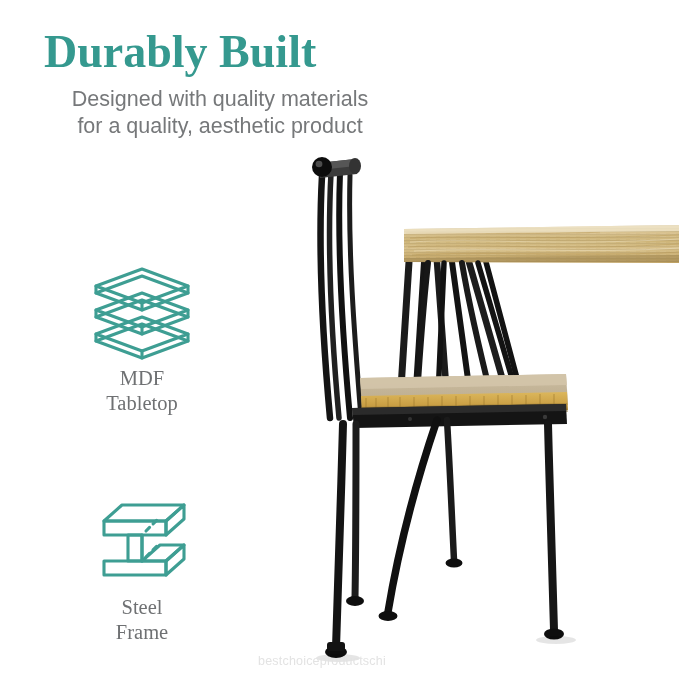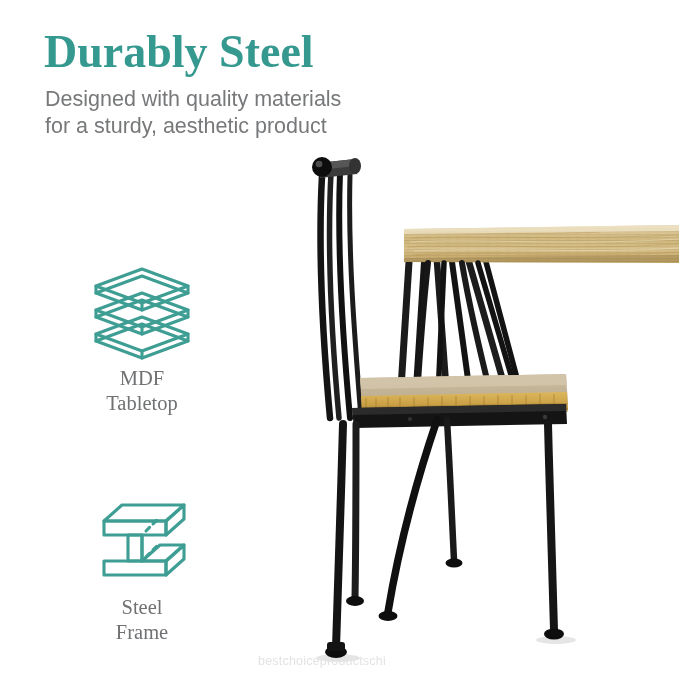--- a/index.html
+++ b/index.html
@@ -34,21 +34,21 @@
     position: absolute;
     left: 45px;
     top: 86px;
     width: 350px;
     font-family: "Liberation Sans", sans-serif;
     font-size: 21.5px;
     line-height: 26.5px;
     font-weight: 400;
     color: #76787a;
   }
-  #subhead div { white-space: nowrap; }
+  #subhead div { white-space: nowrap; text-align: center; }
 
   
   .feature {
     position: absolute;
     width: 190px;
     text-align: center;
   }
   .feature .glyph {
     height: 108px;
     display: flex;
@@ -256,25 +256,25 @@
       <g opacity="0.10" fill="#000000">
         <ellipse cx="338" cy="658" rx="22" ry="4"></ellipse>
         <ellipse cx="556" cy="640" rx="20" ry="4"></ellipse>
       </g>
     </g>
   </svg>
 
   <div id="watermark">bestchoiceproductschi</div>
   <div id="watermark-mask"></div>
 
-  <div id="headline">Durably Steel</div>
+  <div id="headline">Durably Built</div>
 
   <div id="subhead">
     <div>Designed with quality materials</div>
-    <div>for a sturdy, aesthetic product</div>
+    <div>for a quality, aesthetic product</div>
   </div>
 
   <div class="feature" id="feature-mdf">
     <div class="glyph">
       <svg width="108" height="100" viewBox="0 0 108 100" xmlns="http://www.w3.org/2000/svg" fill="none" stroke="#3e9e93" stroke-width="3.1" stroke-linejoin="round" stroke-linecap="round">
 
         <path d="M54 62 L100 79 L54 96 L8 79 Z"></path>
         <path d="M8 79 L8 72 M100 79 L100 72 M54 96 L54 89"></path>
         <path d="M54 55 L100 72 L54 89 L8 72 Z"></path>
 

